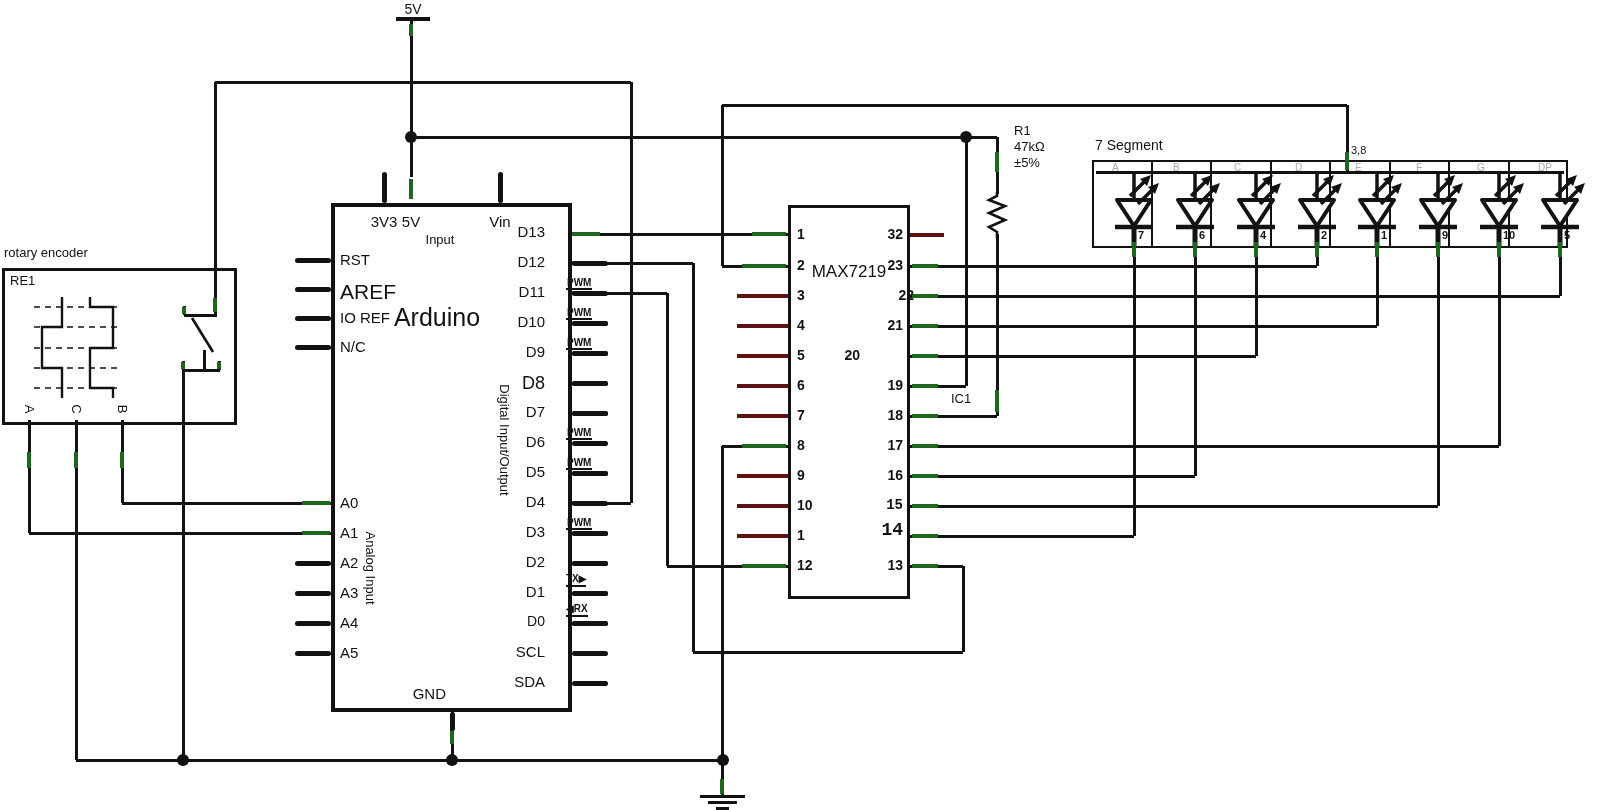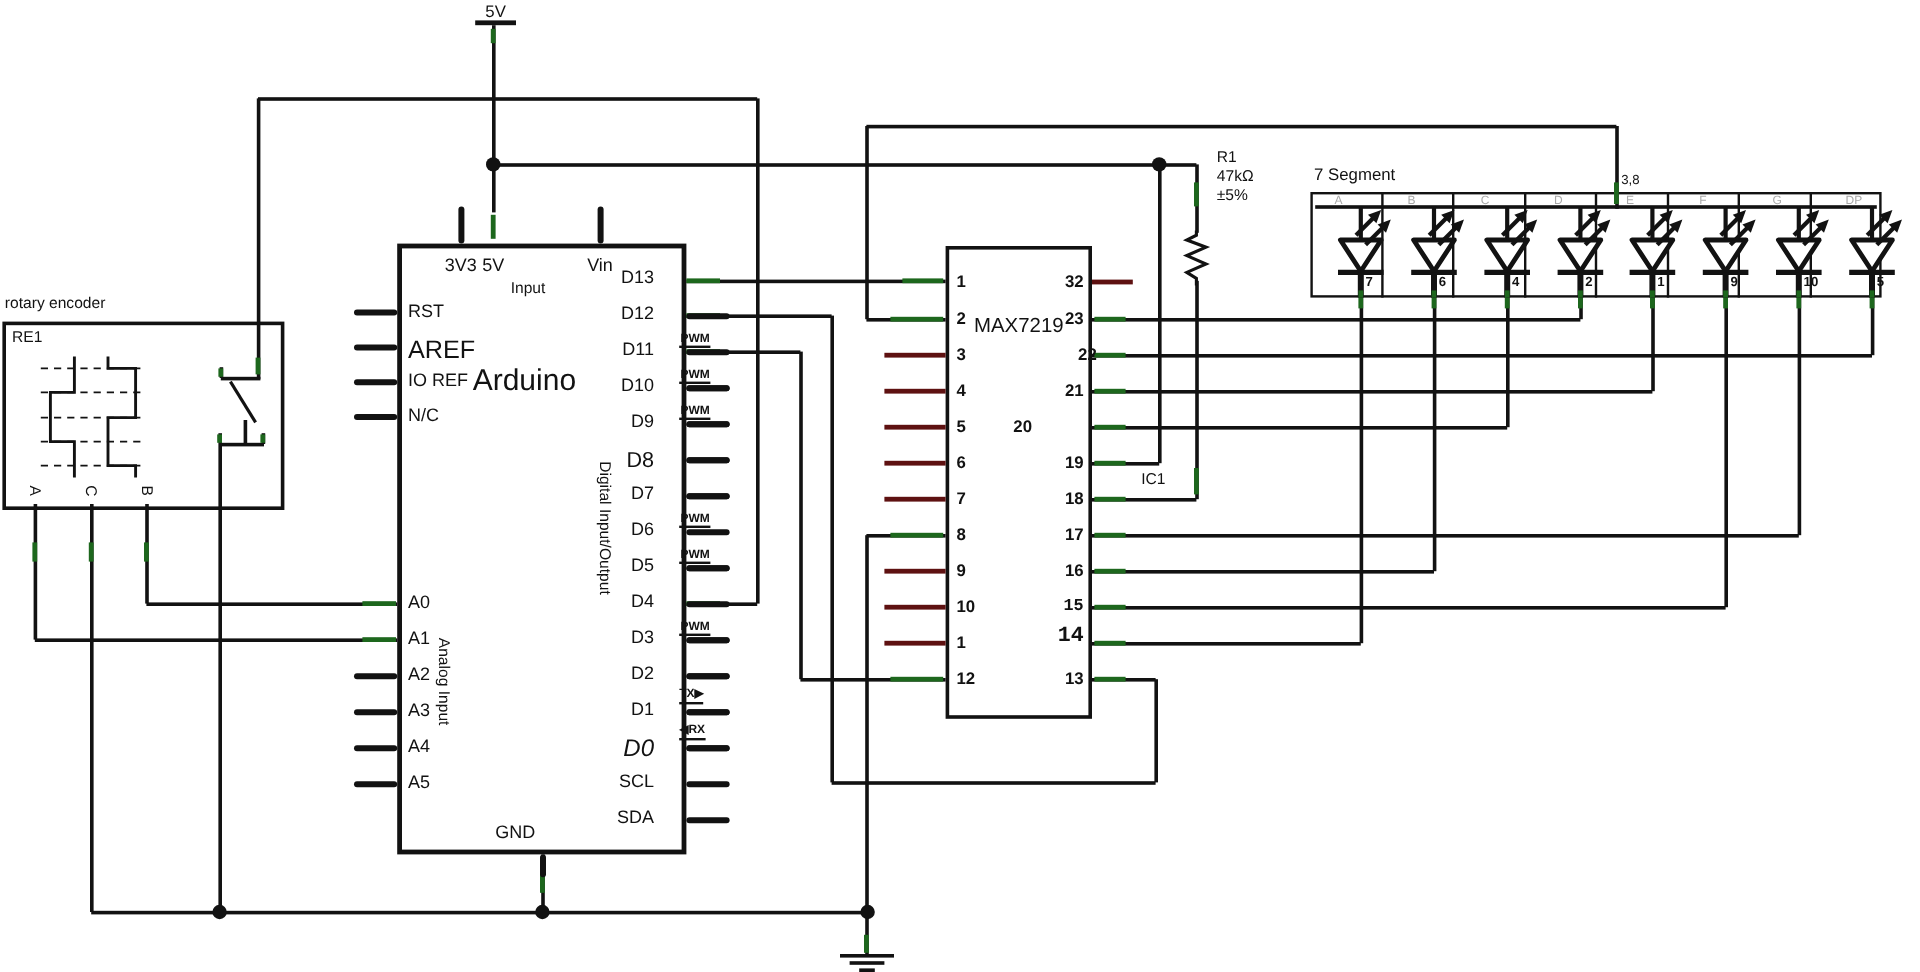--- a/index.html
+++ b/index.html
@@ -256,21 +256,21 @@
       <div class="lbl r" style="left: 455px; top: 433px; width: 90px; font-size: 15px;">D6</div>
       <div class="pwm" style="left: 566px; top: 427px;">PWM</div>
       <div class="lbl r" style="left: 455px; top: 463px; width: 90px; font-size: 15px;">D5</div>
       <div class="pwm" style="left: 566px; top: 457px;">PWM</div>
       <div class="lbl r" style="left: 455px; top: 493px; width: 90px; font-size: 15px;">D4</div>
       <div class="lbl r" style="left: 455px; top: 523px; width: 90px; font-size: 15px;">D3</div>
       <div class="pwm" style="left: 566px; top: 517px;">PWM</div>
       <div class="lbl r" style="left: 455px; top: 553px; width: 90px; font-size: 15px;">D2</div>
       <div class="lbl r" style="left: 455px; top: 583px; width: 90px; font-size: 15px;">D1</div>
       <div class="txrx" style="left: 566px; top: 573px;"><span>TX</span><span>▶</span></div>
-      <div class="lbl r" style="left: 455px; top: 613px; width: 90px; font-size: 20px; font-style: italic;">D0</div>
+      <div class="lbl r" style="left: 455px; top: 613px; width: 90px; font-size: 14px;">D0</div>
       <div class="txrx" style="left: 566px; top: 603px;"><span>◀</span><span>RX</span></div>
       <div class="lbl r" style="left: 455px; top: 643px; width: 90px; font-size: 15px;">SCL</div>
       <div class="lbl r" style="left: 455px; top: 673px; width: 90px; font-size: 15px;">SDA</div>
       <div class="lbl pinnum" style="left: 797px; top: 226px; width: 30px; font-size: 14px;">1</div>
       <div class="lbl pinnum" style="left: 797px; top: 257px; width: 30px; font-size: 14px;">2</div>
       <div class="lbl pinnum" style="left: 797px; top: 287px; width: 30px; font-size: 14px;">3</div>
       <div class="lbl pinnum" style="left: 797px; top: 317px; width: 30px; font-size: 14px;">4</div>
       <div class="lbl pinnum" style="left: 797px; top: 347px; width: 30px; font-size: 14px;">5</div>
       <div class="lbl pinnum" style="left: 797px; top: 377px; width: 30px; font-size: 14px;">6</div>
       <div class="lbl pinnum" style="left: 797px; top: 407px; width: 30px; font-size: 14px;">7</div>

